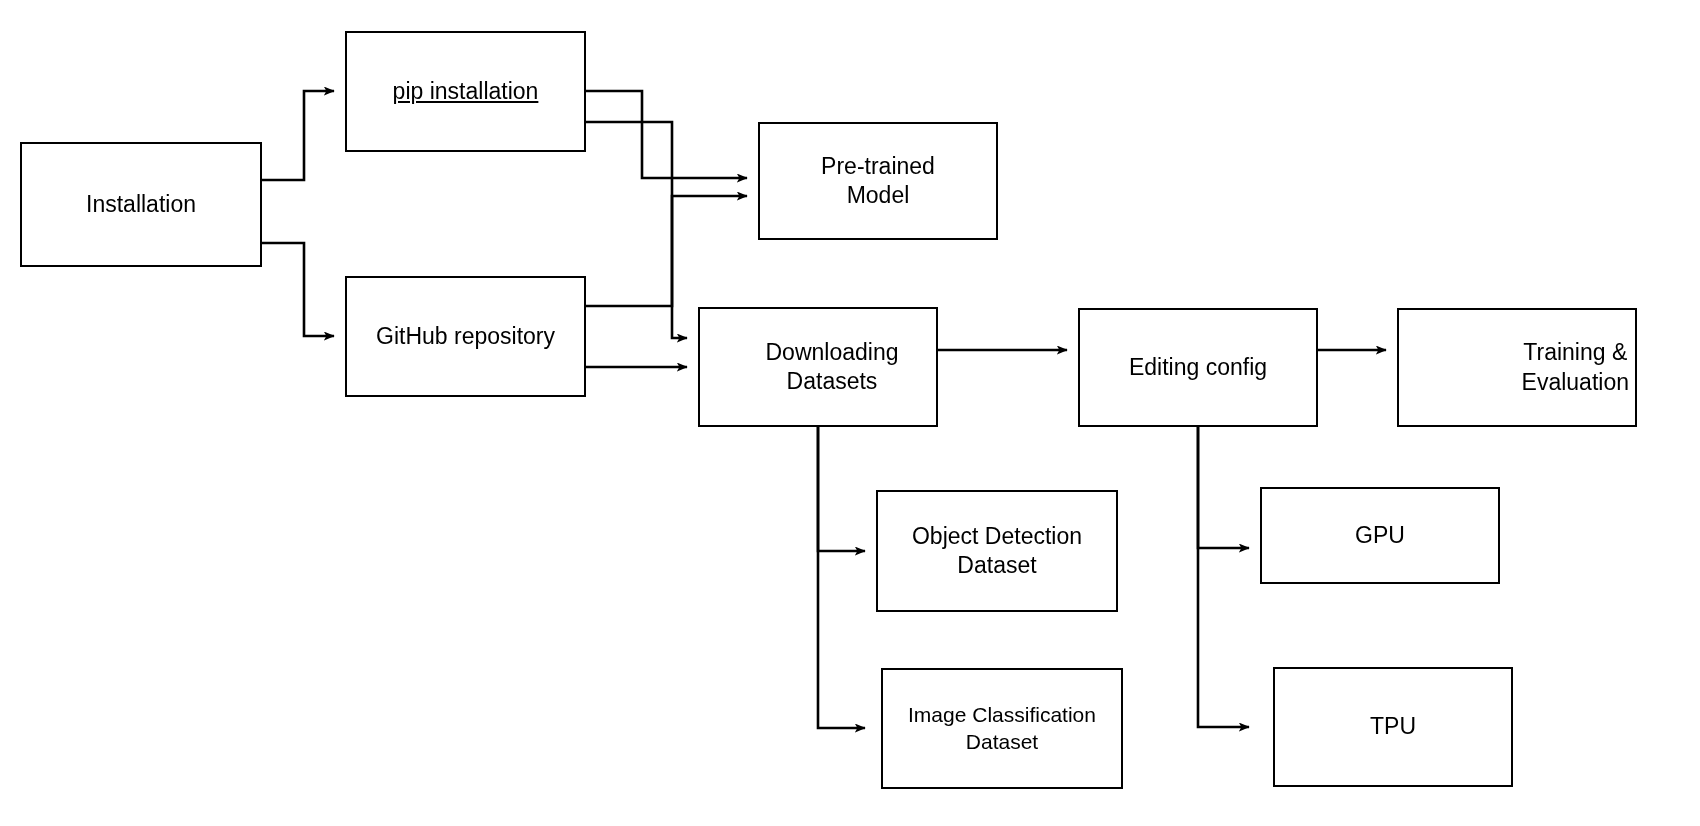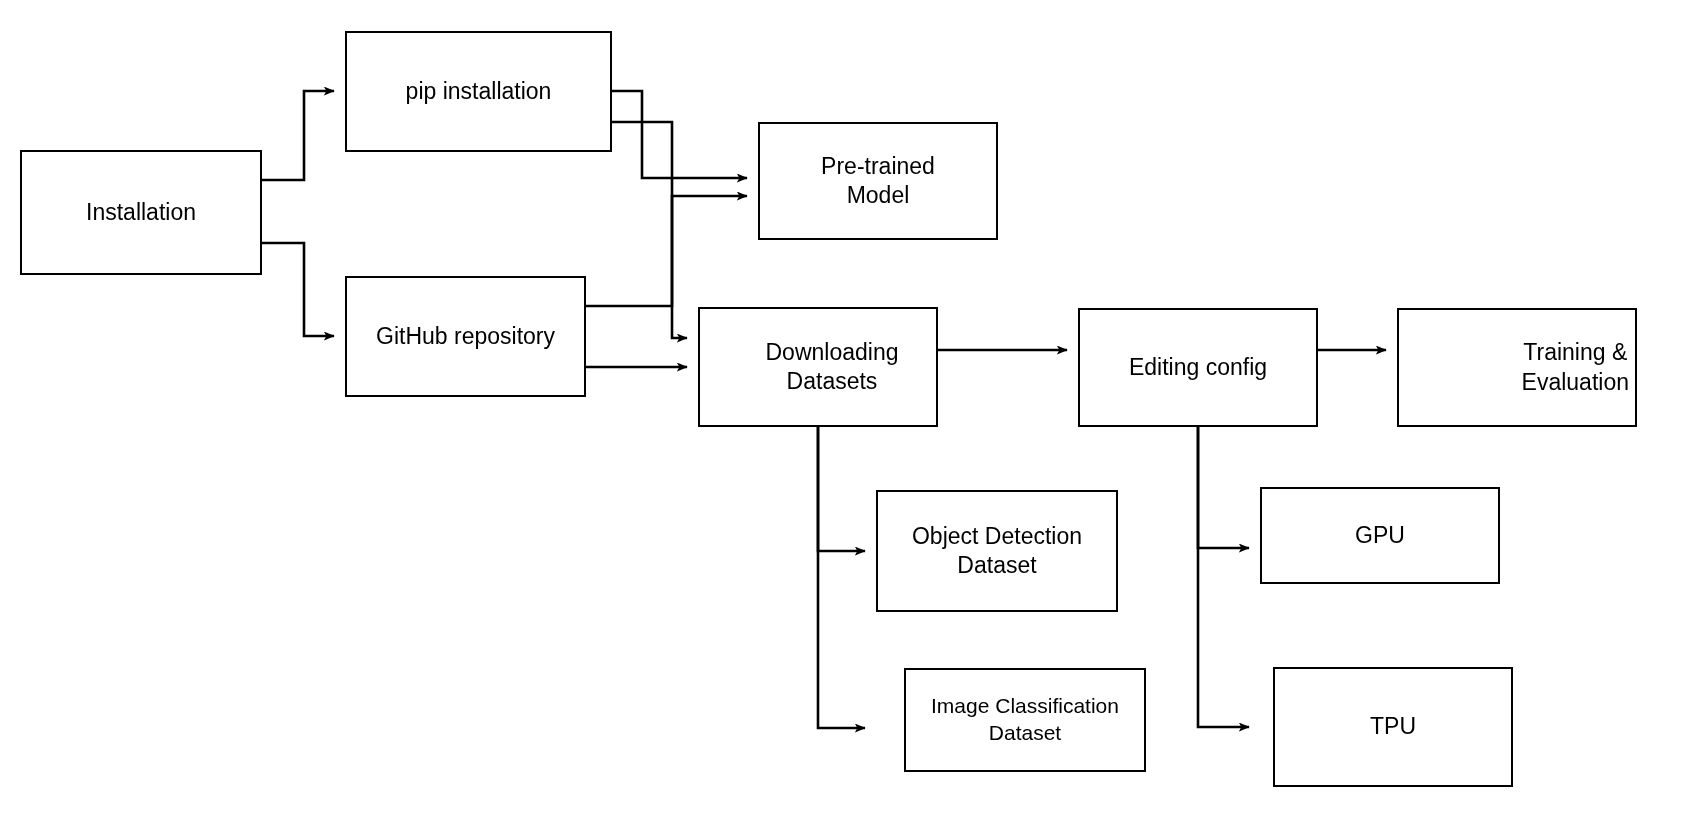--- a/index.html
+++ b/index.html
@@ -79,25 +79,25 @@
 
       <path d="M1318,350 L1386,350" marker-end="url(#arrowhead)"></path>
 
       <path d="M1198,427 L1198,548 L1249,548" marker-end="url(#arrowhead)"></path>
 
       <path d="M1198,427 L1198,727 L1249,727" marker-end="url(#arrowhead)"></path>
 
     </g>
   </svg>
 
-  <div class="node" style="left:20px; top:150px; width:242px; height:125px;">
+  <div class="node" style="left:20px; top:142px; width:242px; height:125px;">
     <span class="node-label">Installation</span>
   </div>
 
-  <div class="node" style="left:345px; top:31px; width:267px; height:121px;">
+  <div class="node" style="left:345px; top:31px; width:241px; height:121px;text-decoration:underline;">
     <span class="node-label">pip installation</span>
   </div>
 
   <div class="node" style="left:758px; top:122px; width:240px; height:118px;">
     <span class="node-label">Pre-trained
 Model</span>
   </div>
 
   <div class="node" style="left:345px; top:276px; width:241px; height:121px;">
     <span class="node-label">GitHub repository</span>
@@ -115,21 +115,21 @@
   <div class="node" style="left:1397px; top:308px; width:240px; height:119px;justify-content:flex-end;">
     <span class="node-label">Training &amp;
 Evaluation</span>
   </div>
 
   <div class="node" style="left:876px; top:490px; width:242px; height:122px;">
     <span class="node-label" style="font-size:23px;">Object Detection
 Dataset</span>
   </div>
 
-  <div class="node" style="left:904px; top:668px; width:242px; height:104px;">
+  <div class="node" style="left:881px; top:668px; width:242px; height:121px;">
     <span class="node-label" style="font-size:21px;">Image Classification
 Dataset</span>
   </div>
 
   <div class="node" style="left:1260px; top:487px; width:240px; height:97px;">
     <span class="node-label">GPU</span>
   </div>
 
   <div class="node" style="left:1260px; top:667px; width:240px; height:120px;margin-left:13px;">
     <span class="node-label">TPU</span>

